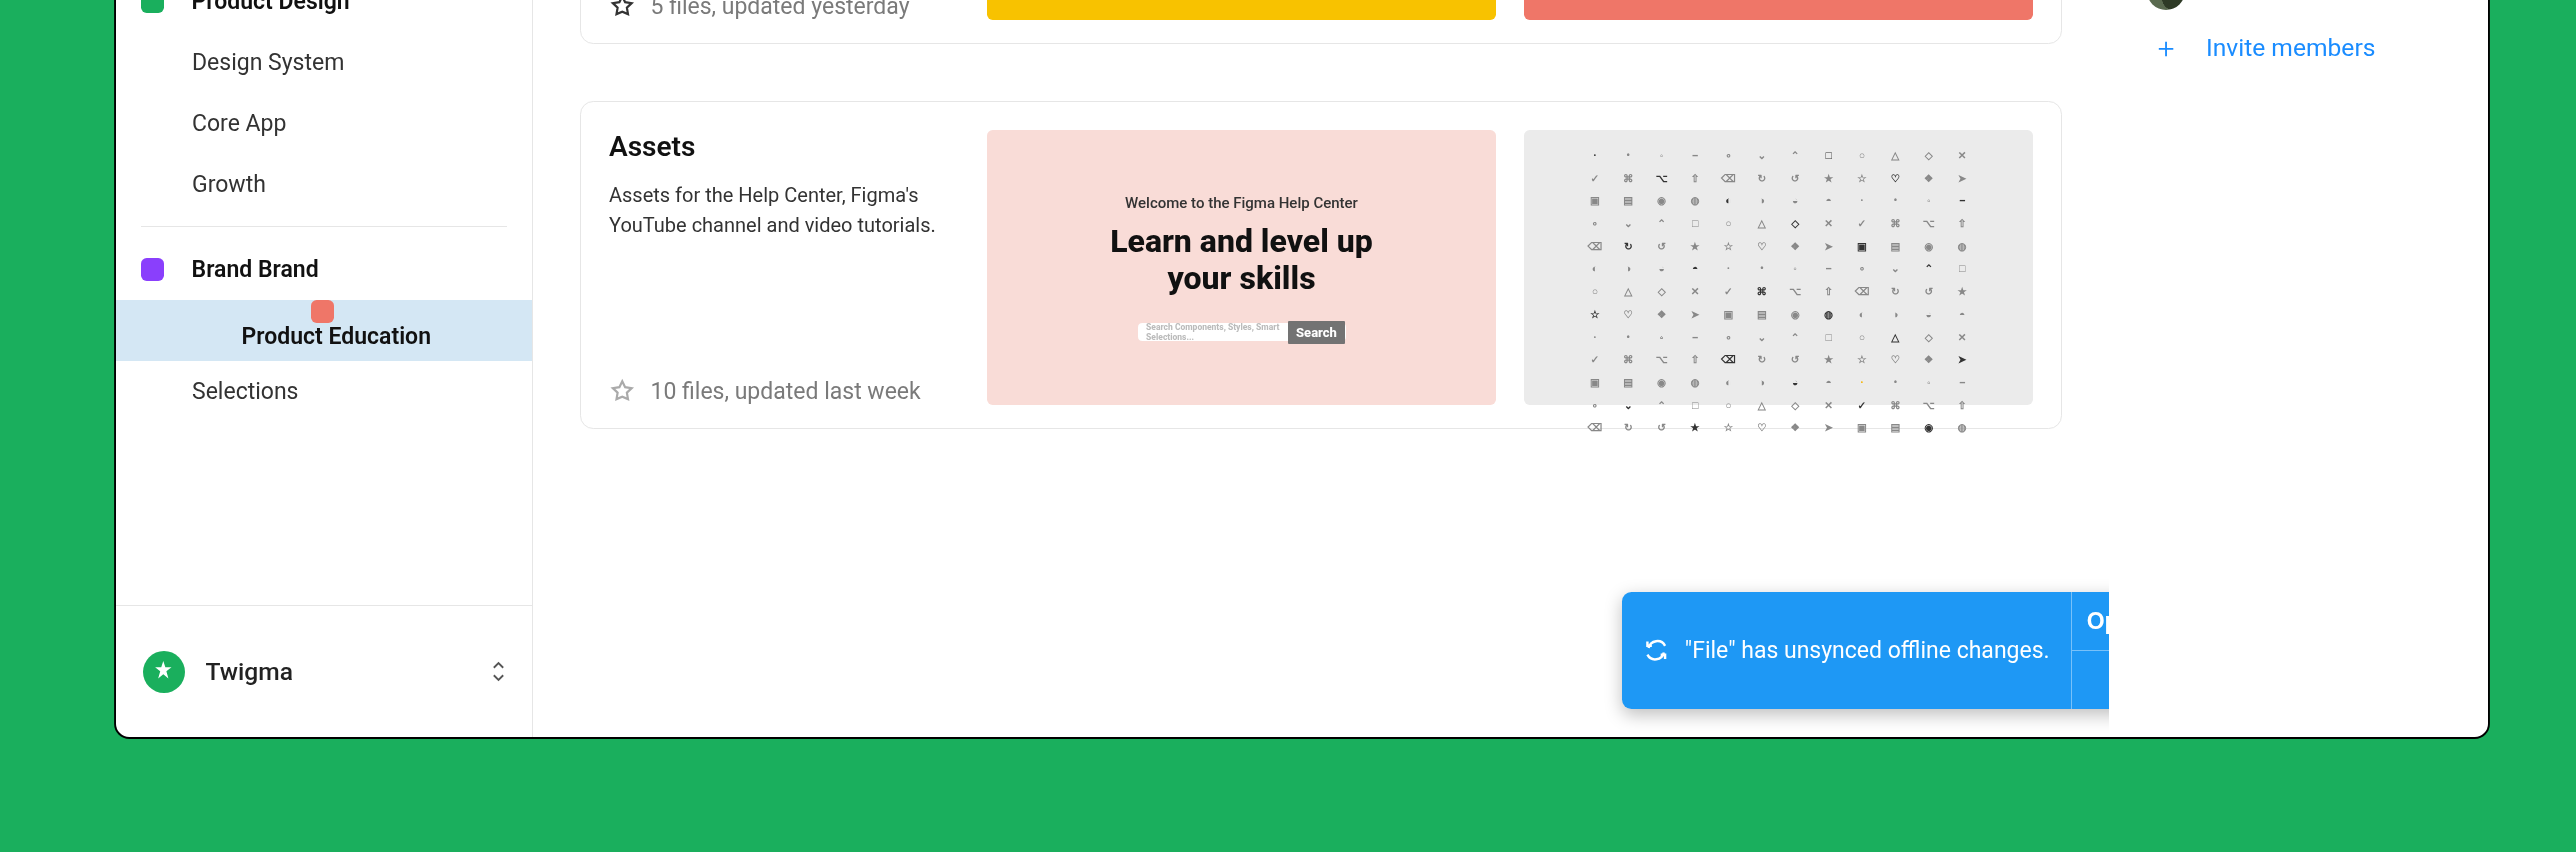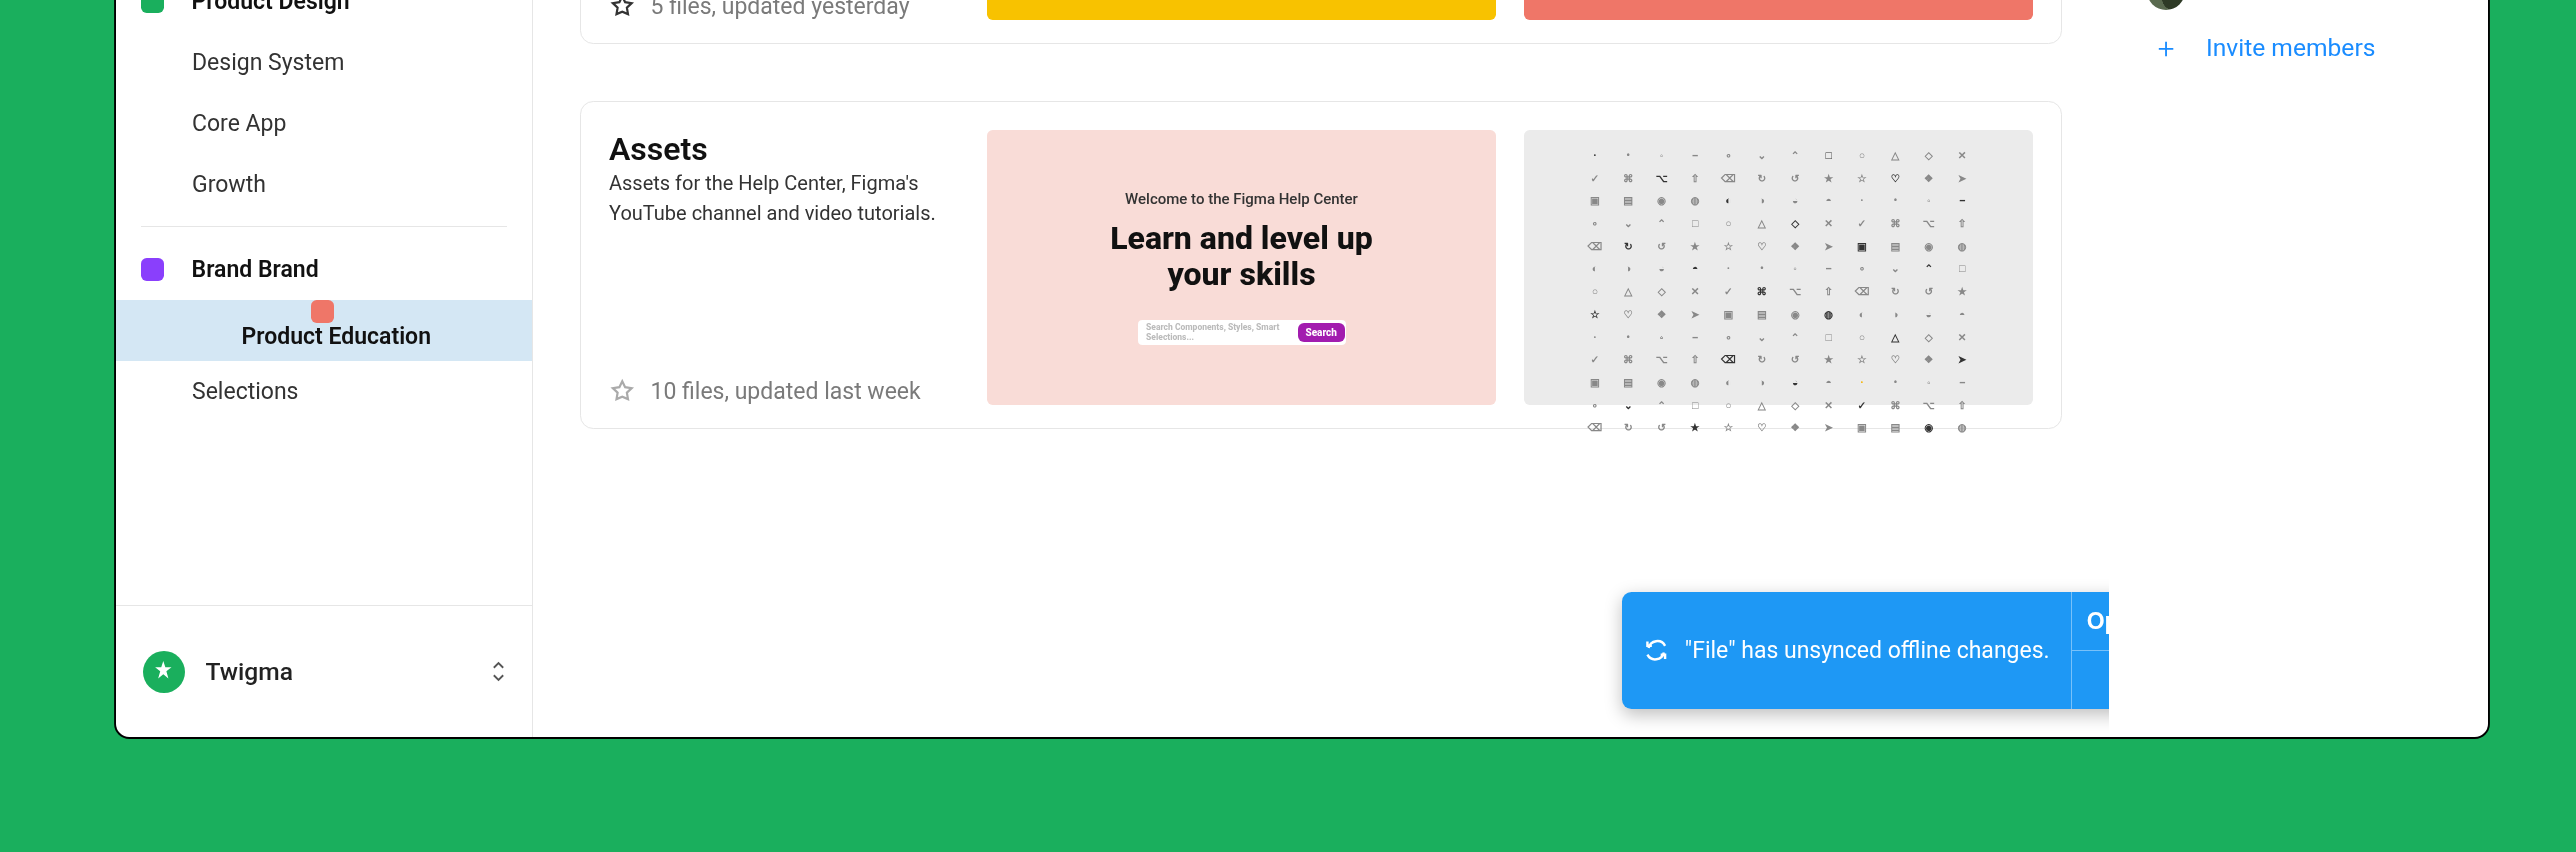--- a/index.html
+++ b/index.html
@@ -83,42 +83,42 @@
     border:0.9px solid #e6e6e6;
     border-radius:13.3px;
     padding: 28px 28px 23px 28px;
     display:flex;
     gap: 28px;
     margin-bottom: 57px;
     position: relative;
   }
   .card1 { margin-top: -85px; }
   .card-text { flex: 0 0 350px; display:flex; flex-direction:column;}
-  .card-title { font-size:32px; font-weight:600; color:#111; }
+  .card-title { font-size:28px; font-weight:600; color:#111; margin-bottom:17px;}
   .card-desc { font-size:20px; color:#333; line-height:1.5; }
   .card-meta { margin-top:auto; display:flex; align-items:center; gap:15px; color:#7a7a7a; font-size:23px;}
   .thumb {
     flex:1; height: 275px; border-radius:5.7px;
     display:flex; flex-direction:column; align-items:center; justify-content:center;
     color:#fff; font-weight:800; font-size:34px;
     text-align:center;
   }
   .thumb.small { height: 133px; }
   .thumb.yellow { background:#f8c200; }
   .thumb.coral  { background:#ef7668; }
   .thumb.pink   { background:#f9dcd7; color:#111; }
   .thumb.grey   { background:#ebebeb; position:relative; }
   .hc-small { font-size:15px; font-weight:500; color:#333; margin-bottom:11.4px;}
   .hc-big { font-size:32px; font-weight:800; color:#111; line-height:1.15;}
   .hc-search {
-    margin-top:26.5px; width:208px; height:25px; background:#fff; border:0.9px solid #fff;
+    margin-top:26.5px; width:208px; height:18px; background:#fff; border:0.9px solid #fff;
     border-radius:3.8px; display:flex; align-items:center; justify-content:flex-end;
     font-size:8.5px; color:#bbb; padding-left:7.6px;
   }
-  .hc-search .btn { background:#a21caf; color:#fff; font-size:10px; padding:3.8px 7.6px; border-radius:6px;}
+  .hc-search .btn { background:#737373; color:#fff; font-size:13px; padding:3.8px 7.6px; border-radius:1px;}
   .dots {
     position:absolute; inset:17px 57px; display:grid;
     grid-template-columns: repeat(12, 1fr);
     grid-auto-rows: 17px;
     gap: 5.7px;
   }
   .dots span {
     font-size:10.4px; color:#888; text-align:center; line-height:17px;
   }
   

